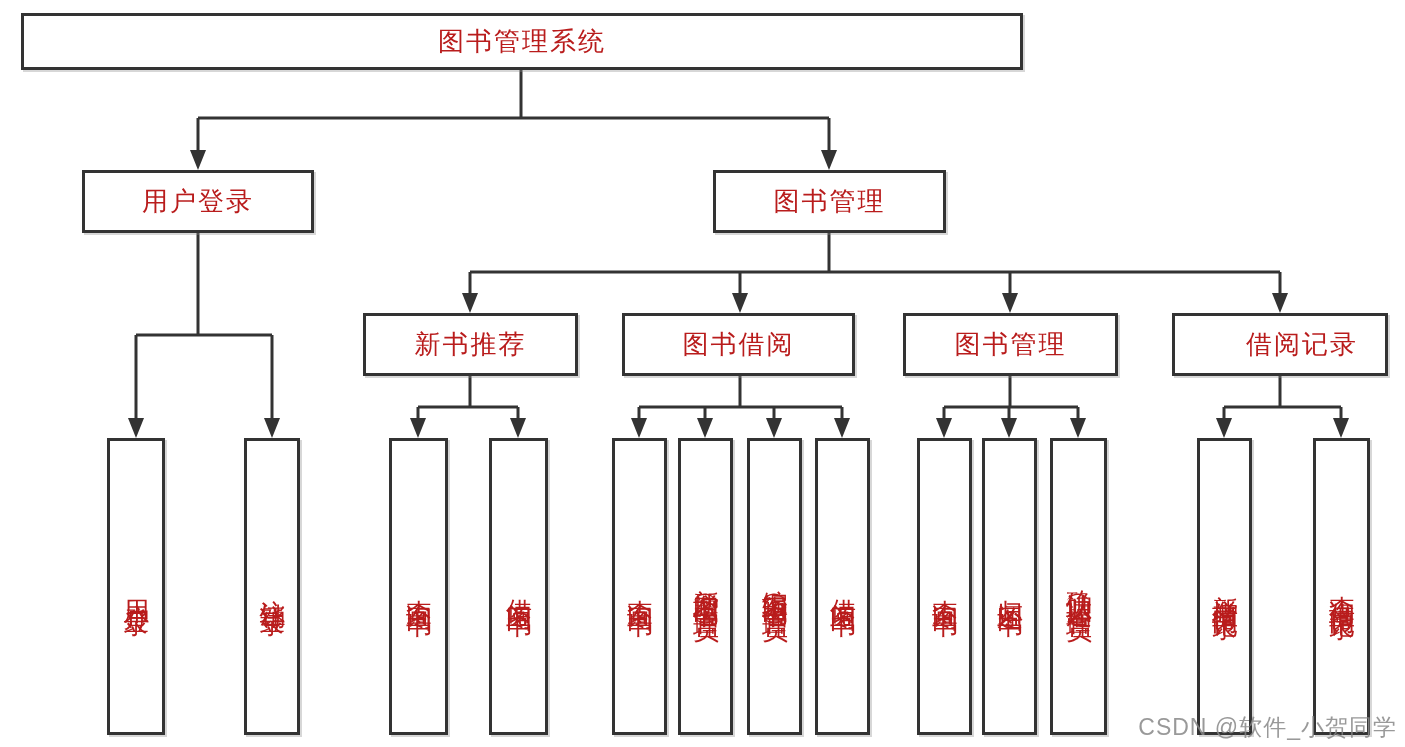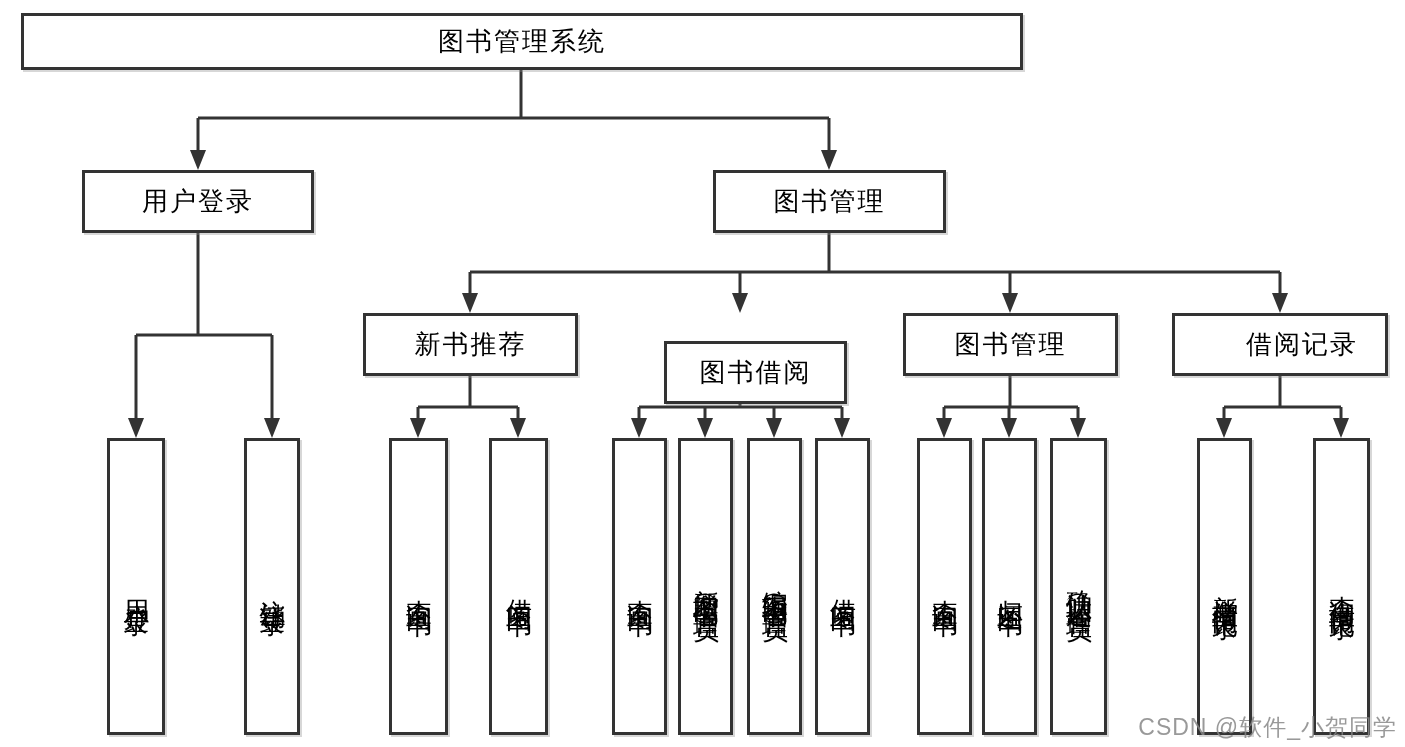--- a/index.html
+++ b/index.html
@@ -23,21 +23,21 @@
   }
   .node {
     position: absolute;
     box-sizing: border-box;
     background: #ffffff;
     border: 3px solid #333333;
     box-shadow: 2px 2px 0 rgba(140,140,140,0.35);
     display: flex;
     align-items: center;
     justify-content: center;
-    color: #000000;
+    color: #b91c1c;
     font-size: 26px;
     letter-spacing: 2px;
     z-index: 2;
     white-space: nowrap;
   }
   .leaf .vtext {
     writing-mode: vertical-rl;
     text-orientation: mixed;
     letter-spacing: 4px;
     line-height: 1.15;
@@ -133,21 +133,21 @@
   <div class="node" style="left:82px; top:170px; width:232px; height:63px;">
     <span>用户登录</span>
   </div>
   <div class="node" style="left:363px; top:313px; width:215px; height:63px;">
     <span>新书推荐</span>
   </div>
 
   <div class="node" style="left:713px; top:170px; width:233px; height:63px;">
     <span>图书管理</span>
   </div>
-  <div class="node" style="left:664px; top:313px; width:183px; height:63px;margin-top:28px;">
+  <div class="node" style="left:622px; top:313px; width:233px; height:63px;">
     <span>图书借阅</span>
   </div>
   <div class="node" style="left:903px; top:313px; width:215px; height:63px;">
     <span>图书管理</span>
   </div>
   <div class="node" style="left:1172px; top:313px; width:216px; height:63px;padding-left:44px;">
     <span>借阅记录</span>
   </div>
 
   <div class="node leaf" style="left:107px; top:438px; width:58px; height:297px;">

